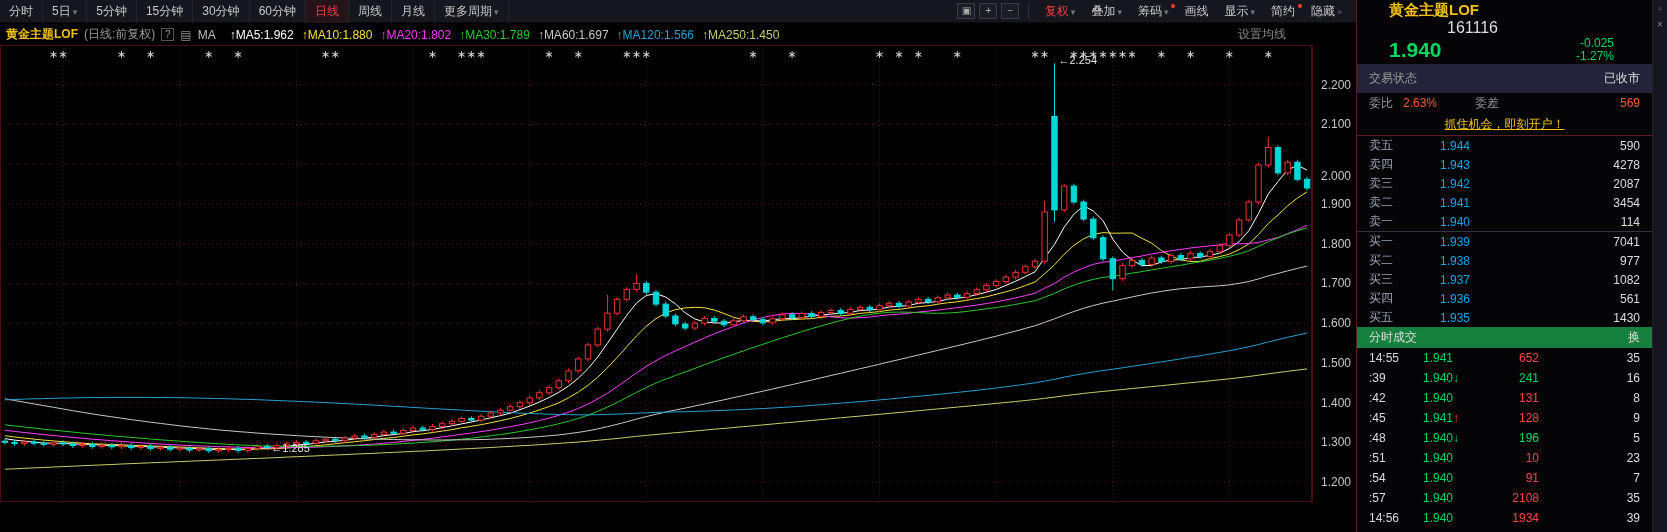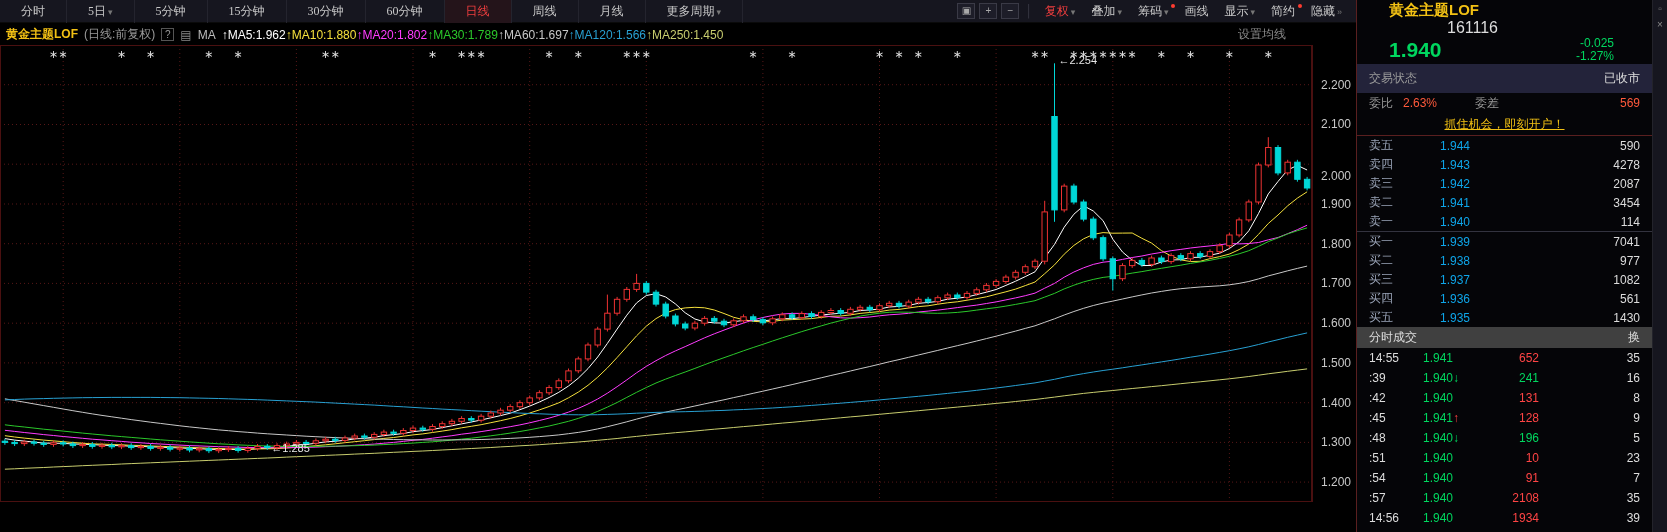--- a/index.html
+++ b/index.html
@@ -2,41 +2,41 @@
 <html><head>
 <meta charset="utf-8">
 <style>
   *{margin:0;padding:0;box-sizing:border-box;}
   html,body{background:#000;}
   .app{position:relative;width:1667px;height:532px;background:#000;overflow:hidden;
        font-family:"Liberation Sans","DejaVu Sans",sans-serif;color:#ccc;font-size:12px;}
   
   .toolbar{position:absolute;left:0;top:0;width:1356px;height:23px;background:#16161f;
            display:flex;align-items:center;border-bottom:1px solid #0a0a0a;}
-  .tb-item{padding:0 21px;height:23px;line-height:23px;color:#c8c8c8;cursor:pointer;
-           border-right:1px solid #24242e;white-space:nowrap;font-family:Liberation Serif, serif;}
+  .tb-item{padding:0 9px;height:23px;line-height:23px;color:#c8c8c8;cursor:pointer;
+           border-right:1px solid #24242e;white-space:nowrap;}
   .tb-item.sel{color:#f03e3e;background:#24141a;}
   .tb-arrow{color:#777;font-size:9px;margin-left:2px;}
   .tb-right{margin-left:auto;display:flex;align-items:center;padding-right:6px;}
   .tb-icon{width:18px;height:16px;border:1px solid #3a3a46;color:#aaa;text-align:center;
            line-height:14px;font-size:10px;margin:0 2px;cursor:pointer;background:#1d1d28;}
   .tb-sep{color:#3a3a46;margin:0 4px;}
   .tb-btn{padding:0 8px;position:relative;cursor:pointer;color:#c8c8c8;white-space:nowrap;}
   .tb-btn.accent{color:#f03e3e;}
   .badge-dot{position:absolute;top:1px;right:1px;width:4px;height:4px;border-radius:50%;background:#ff3b30;}
   
   .info-row{position:absolute;left:0;top:24px;width:1356px;height:21px;background:#000;
             display:flex;align-items:center;gap:6px;padding-left:6px;}
   .sym{color:#f2c114;font-weight:bold;}
   .mode{color:#9a9a9a;}
   .help-box{width:13px;height:13px;border:1px solid #555;color:#999;font-size:10px;line-height:11px;
             text-align:center;cursor:pointer;}
   .ind-icon{color:#888;}
   .ma-btn{color:#bbb;cursor:pointer;}
-  .ma-item{white-space:nowrap;text-align:center;}
+  .ma-item{margin-left:8px;white-space:nowrap;text-align:center;}
   .set-ma{margin-left:auto;margin-right:70px;color:#8a8a8a;cursor:pointer;}
   
   .chart-area{position:absolute;left:0;top:45px;width:1312px;height:457px;background:#000;}
   .y-axis{position:absolute;left:1312px;top:45px;width:44px;height:457px;border-left:1px solid #4a1010;}
   .y-tick{position:absolute;right:5px;font-size:12px;color:#c8c8c8;}
   
   .panel{position:absolute;left:1356px;top:0;width:296px;height:532px;background:#050508;
          border-left:1px solid #5a1f1f;}
   .p-title{height:20px;line-height:20px;padding-left:32px;color:#f2c114;font-size:15px;font-weight:bold;}
   .p-code{height:16px;line-height:16px;padding-left:90px;color:#ddd;font-size:16px;}
@@ -52,21 +52,21 @@
   .p-weibi .lbl2{color:#999;margin-left:38px;}
   .p-weibi .v2{margin-left:auto;color:#ff5a3c;}
   .p-ad{height:22px;line-height:22px;text-align:center;}
   .p-ad span{color:#f2c114;text-decoration:underline;cursor:pointer;}
   .p-sep-red{height:1px;background:#5a1f1f;}
   .ob-row{height:19px;display:flex;align-items:center;padding:0 12px;cursor:pointer;}
   .ob-label{width:36px;color:#9aa4b8;}
   .ob-price{width:62px;margin-left:35px;color:#0ea5e9;}
   .ob-vol{margin-left:auto;color:#dcdcdc;}
   .ob-divider{height:1px;background:#33333f;}
-  .tape-header{height:21px;background:#404040;display:flex;align-items:center;padding:0 12px;color:#ddd;}
+  .tape-header{height:21px;background:#15803d;display:flex;align-items:center;padding:0 12px;color:#ddd;}
   .tape-switch{margin-left:auto;cursor:pointer;color:#ddd;}
   .tape-row{height:20px;display:flex;align-items:center;padding:0 12px;}
   .tape-t{width:44px;color:#ddd;}
   .tape-p{width:50px;margin-left:10px;color:#00d75f;}
   .arr-up{color:#ff4444;}
   .arr-down{color:#00d75f;}
   .tape-vol{width:66px;text-align:right;}
   .vol-buy{color:#ff4444;}
   .vol-sell{color:#00d75f;}
   .tape-n{margin-left:auto;width:34px;text-align:right;color:#ddd;}

